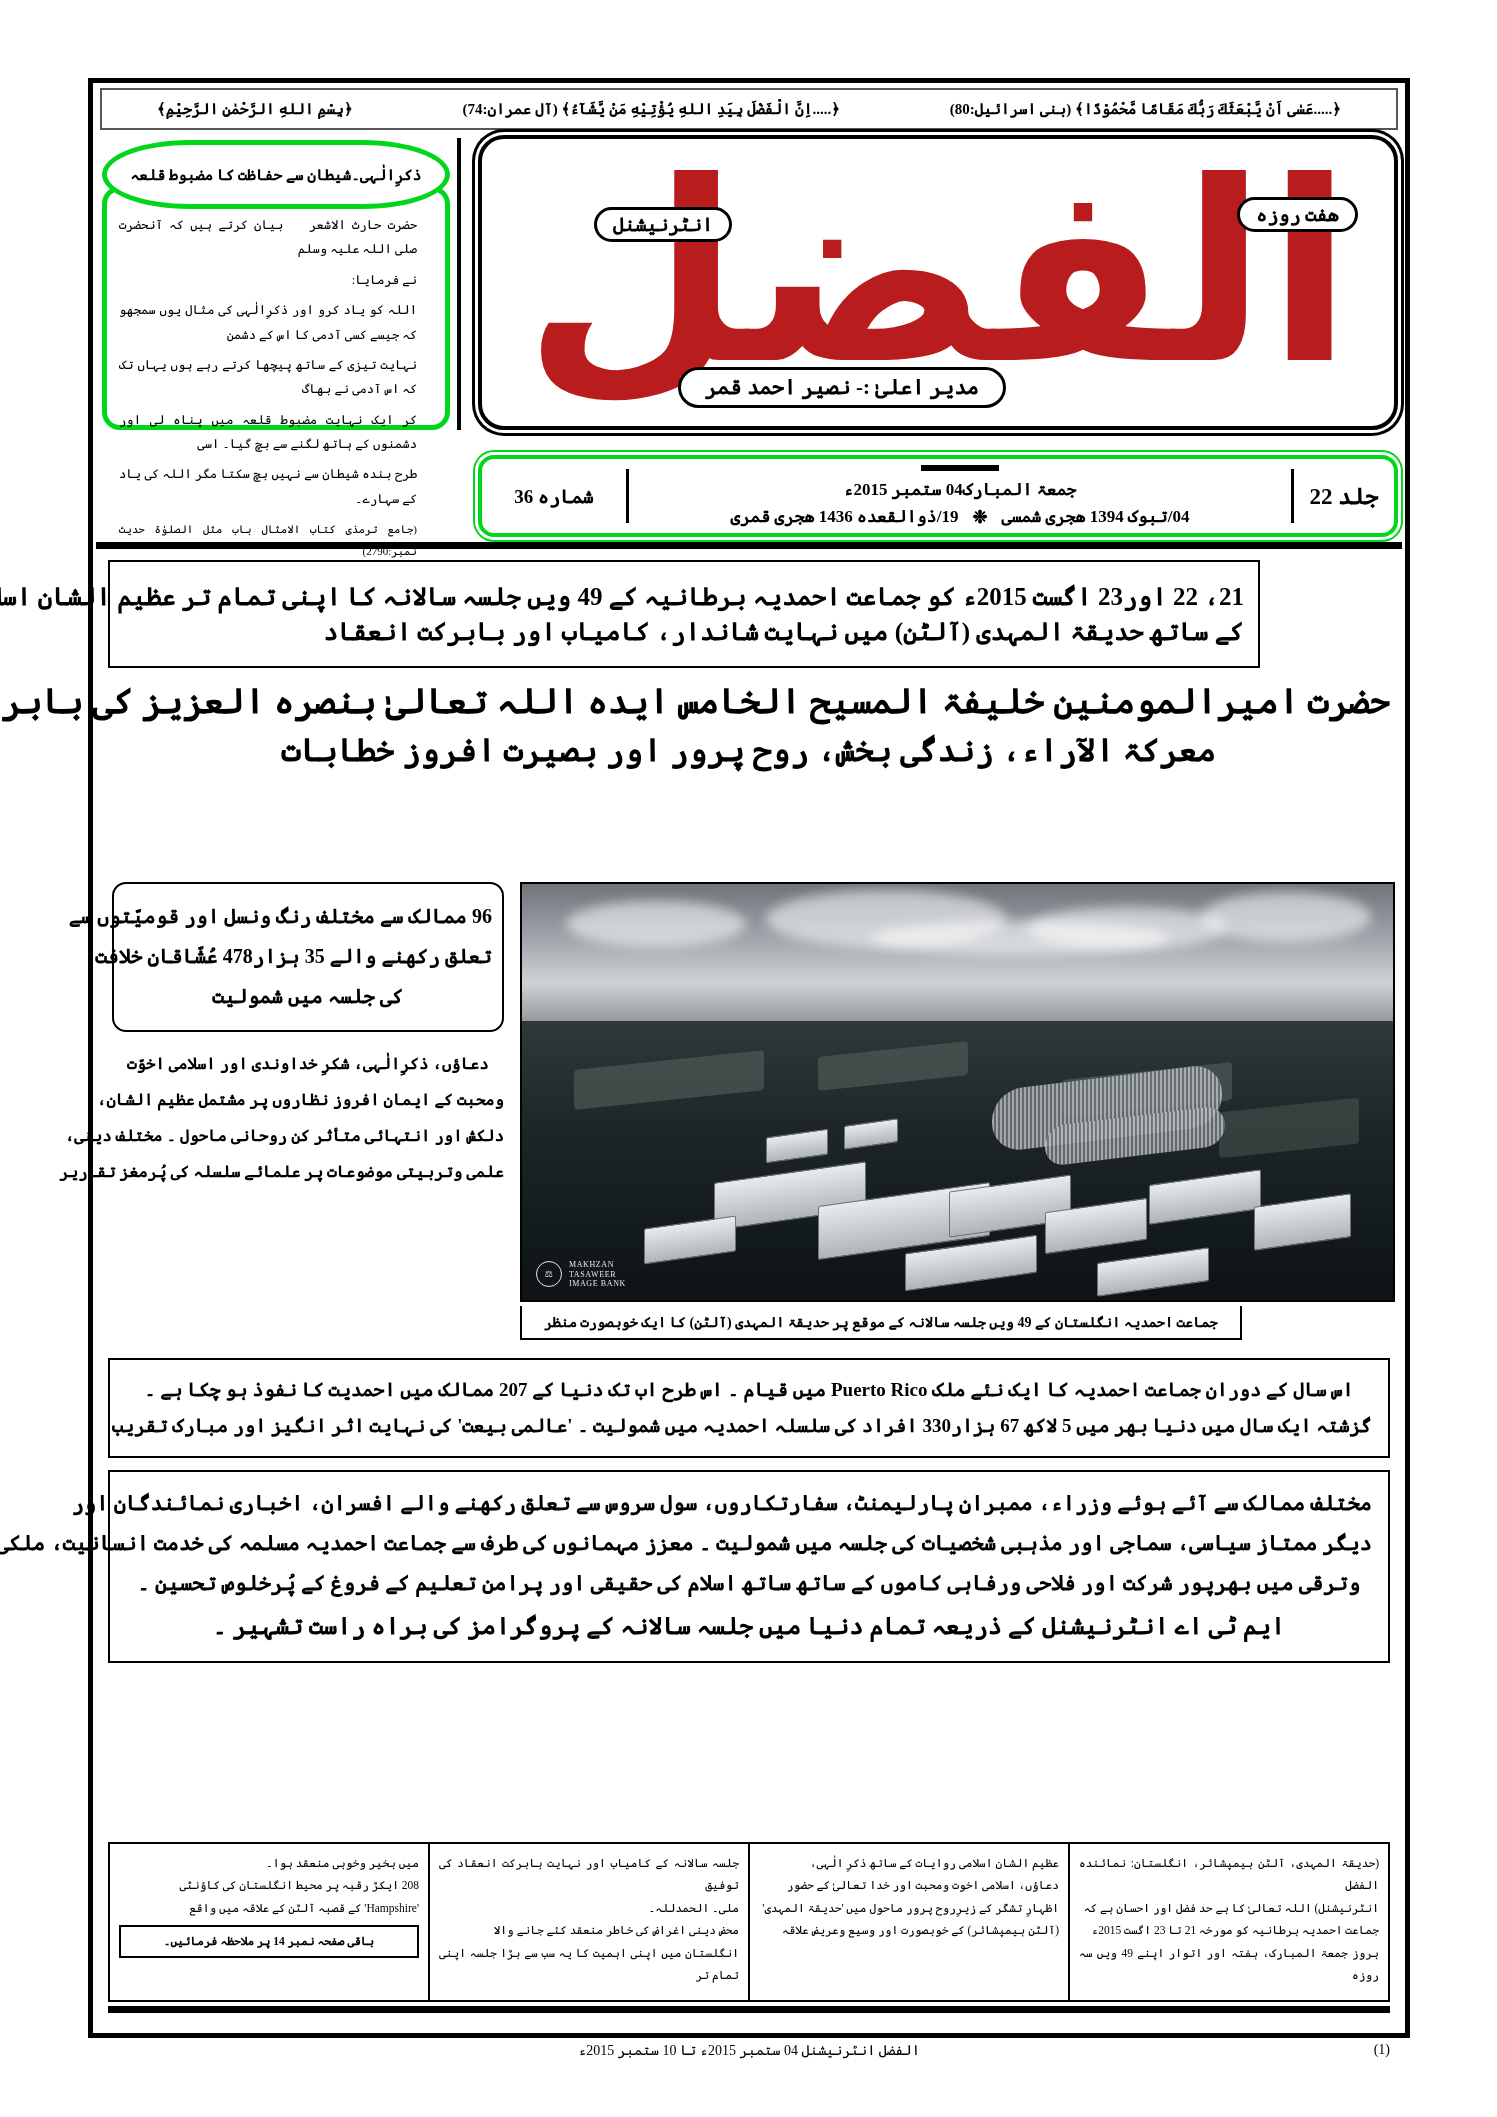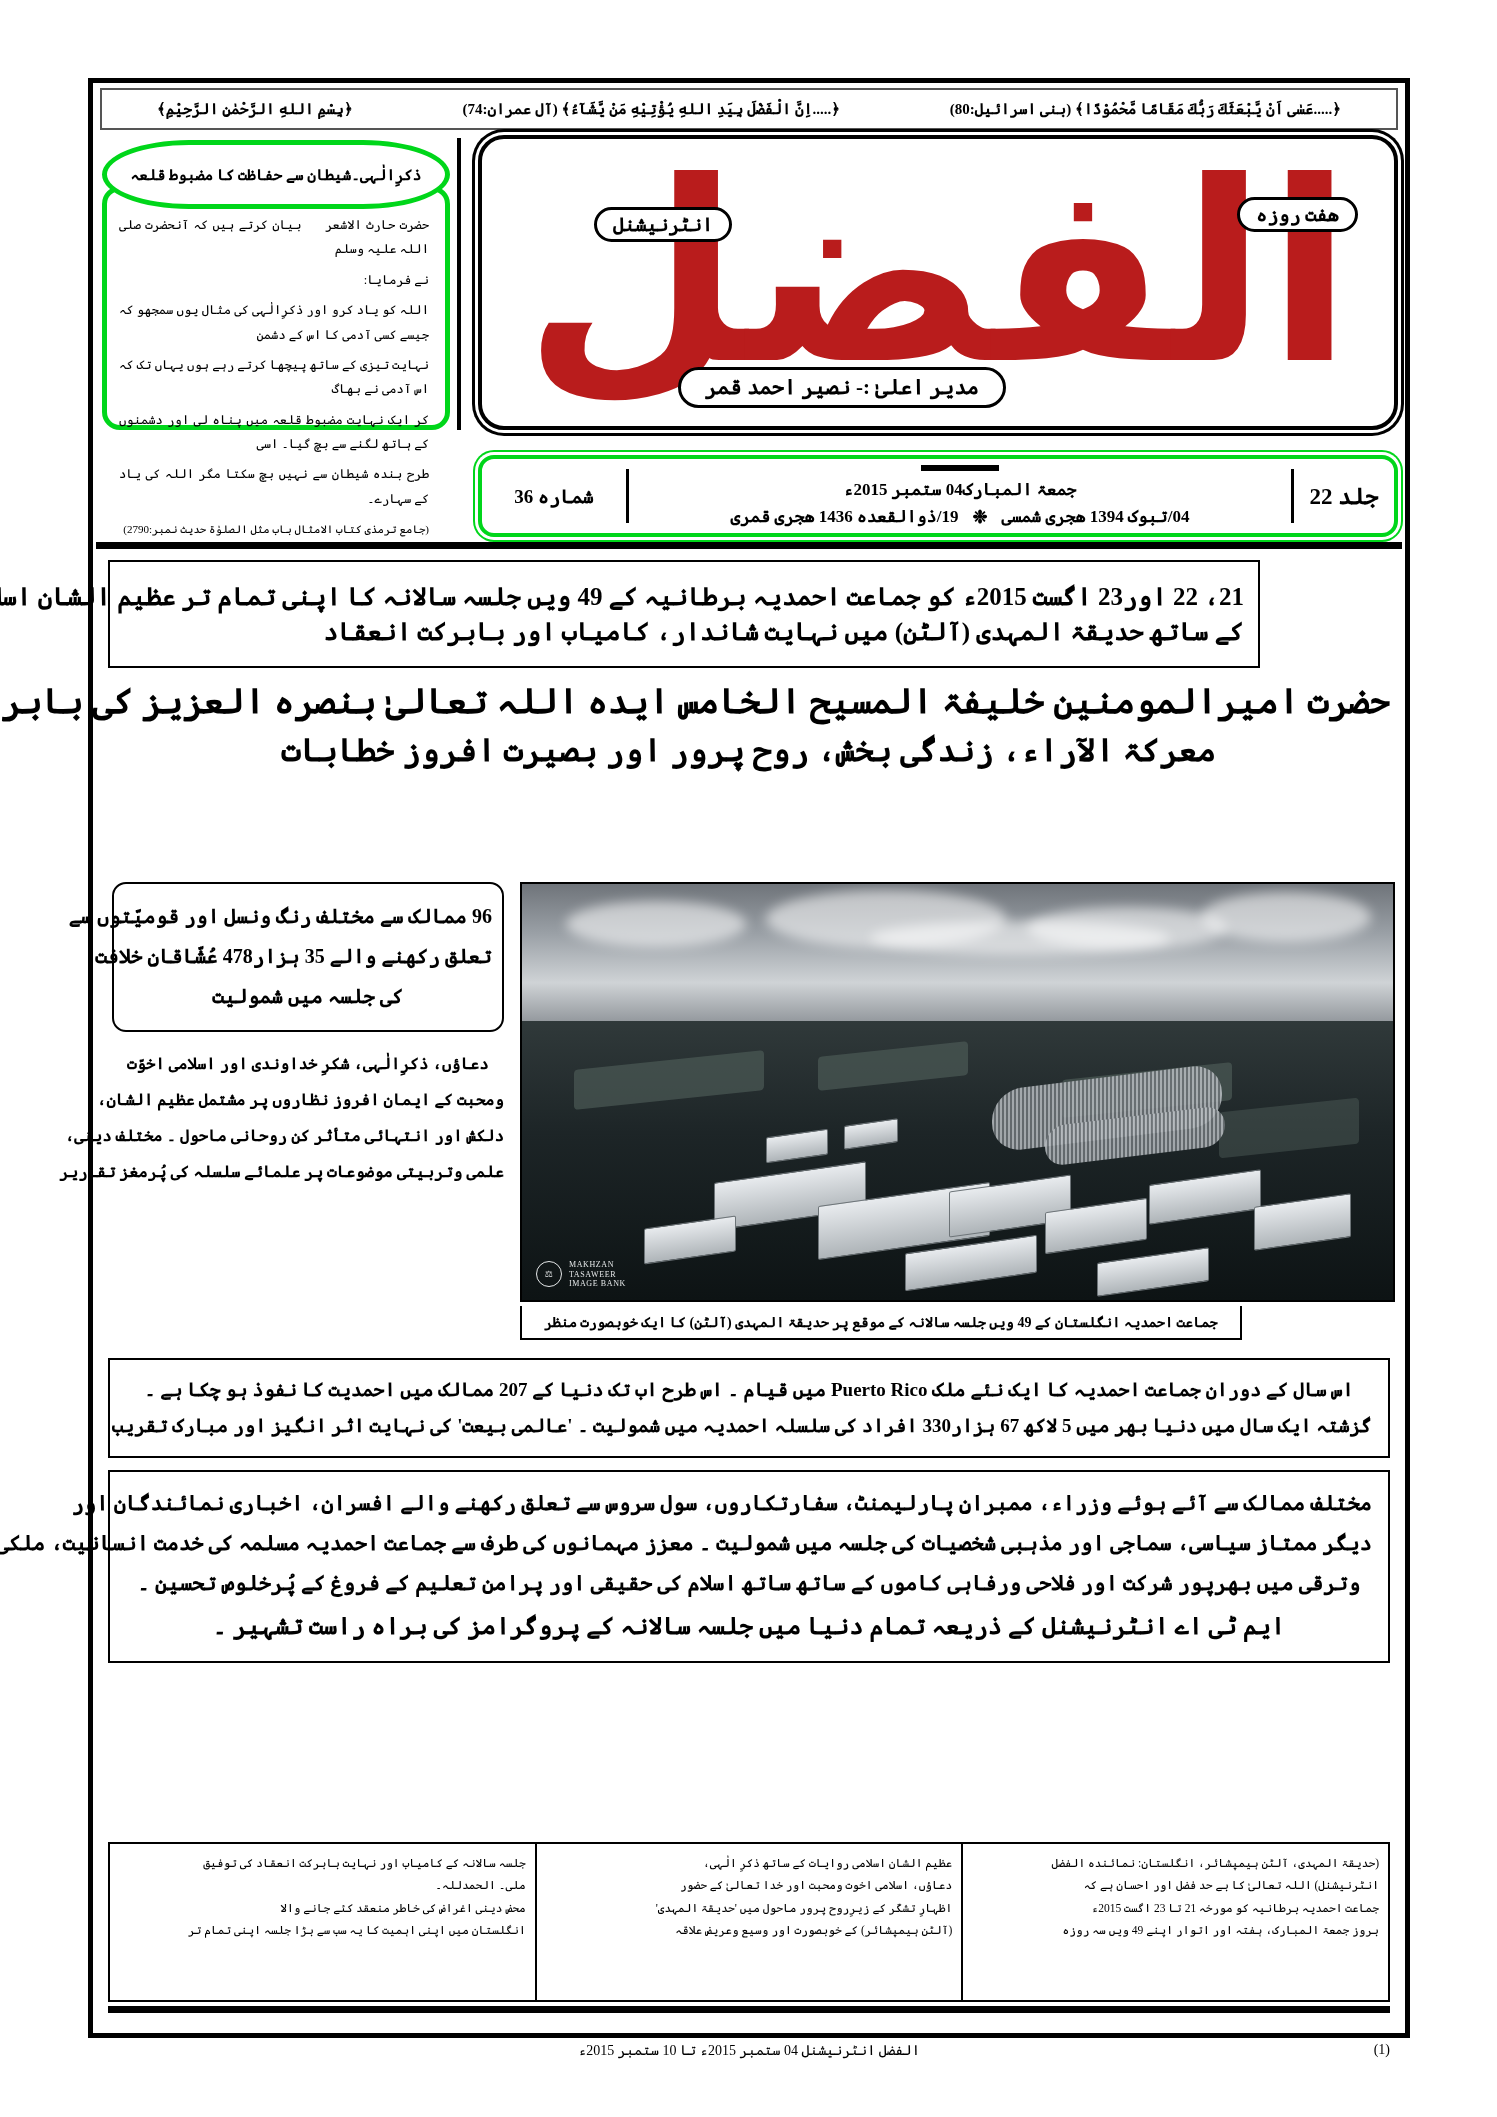--- a/index.html
+++ b/index.html
@@ -178,21 +178,21 @@
     z-index: 2;
   }
   .hadith-body {
     position: absolute;
     top: 46px; left: 0;
     width: 348px;
     height: 244px;
     border: 5px solid #00d61a;
     border-radius: 18px;
     box-sizing: border-box;
-    padding: 22px 16px 8px 12px;
+    padding: 22px 28px 8px 12px;
     background: #fff;
     direction: rtl;
     text-align: justify;
     font-size: 12.5px;
     line-height: 1.95;
   }
   .hadith-body p { margin: 0 0 6px; }
   .hadith-src { font-size: 11px; margin-top: 8px; display: block; }
 
   
@@ -591,20 +591,26 @@
       <div>دعاؤں، اسلامی اخوت ومحبت اور خدا تعالیٰ کے حضور</div>
       <div>اظہارِ تشکّر کے زیرِروح پرور ماحول میں 'حدیقۃ المہدی'</div>
       <div>(آلٹن ہیمپشائر) کے خوبصورت اور وسیع وعریض علاقہ</div>
     </div>
     <div class="bcol">
       <div>جلسہ سالانہ کے کامیاب اور نہایت بابرکت انعقاد کی توفیق</div>
       <div>ملی۔ الحمدللہ۔</div>
       <div>محض دینی اغراض کی خاطر منعقد کئے جانے والا</div>
       <div>انگلستان میں اپنی اہمیت کا یہ سب سے بڑا جلسہ اپنی تمام تر</div>
     </div>
+    <div class="bcol">
+      <div>میں بخیر وخوبی منعقد ہوا۔</div>
+      <div>208 ایکڑ رقبہ پر محیط انگلستان کی کاؤنٹی</div>
+      <div>'Hampshire' کے قصبہ آلٹن کے علاقہ میں واقع</div>
+      <div class="cont-note">باقی صفحہ نمبر 14 پر ملاحظہ فرمائیں۔</div>
+    </div>
   </div>
 
   <div class="rule-bottom"></div>
 
   <div class="footer">
     <span class="pageno" style="visibility:hidden">.</span>
     <span class="center">الفضل انٹرنیشنل 04 ستمبر 2015ء تا 10 ستمبر 2015ء</span>
     <span class="pageno">(1)</span>
   </div>
 

